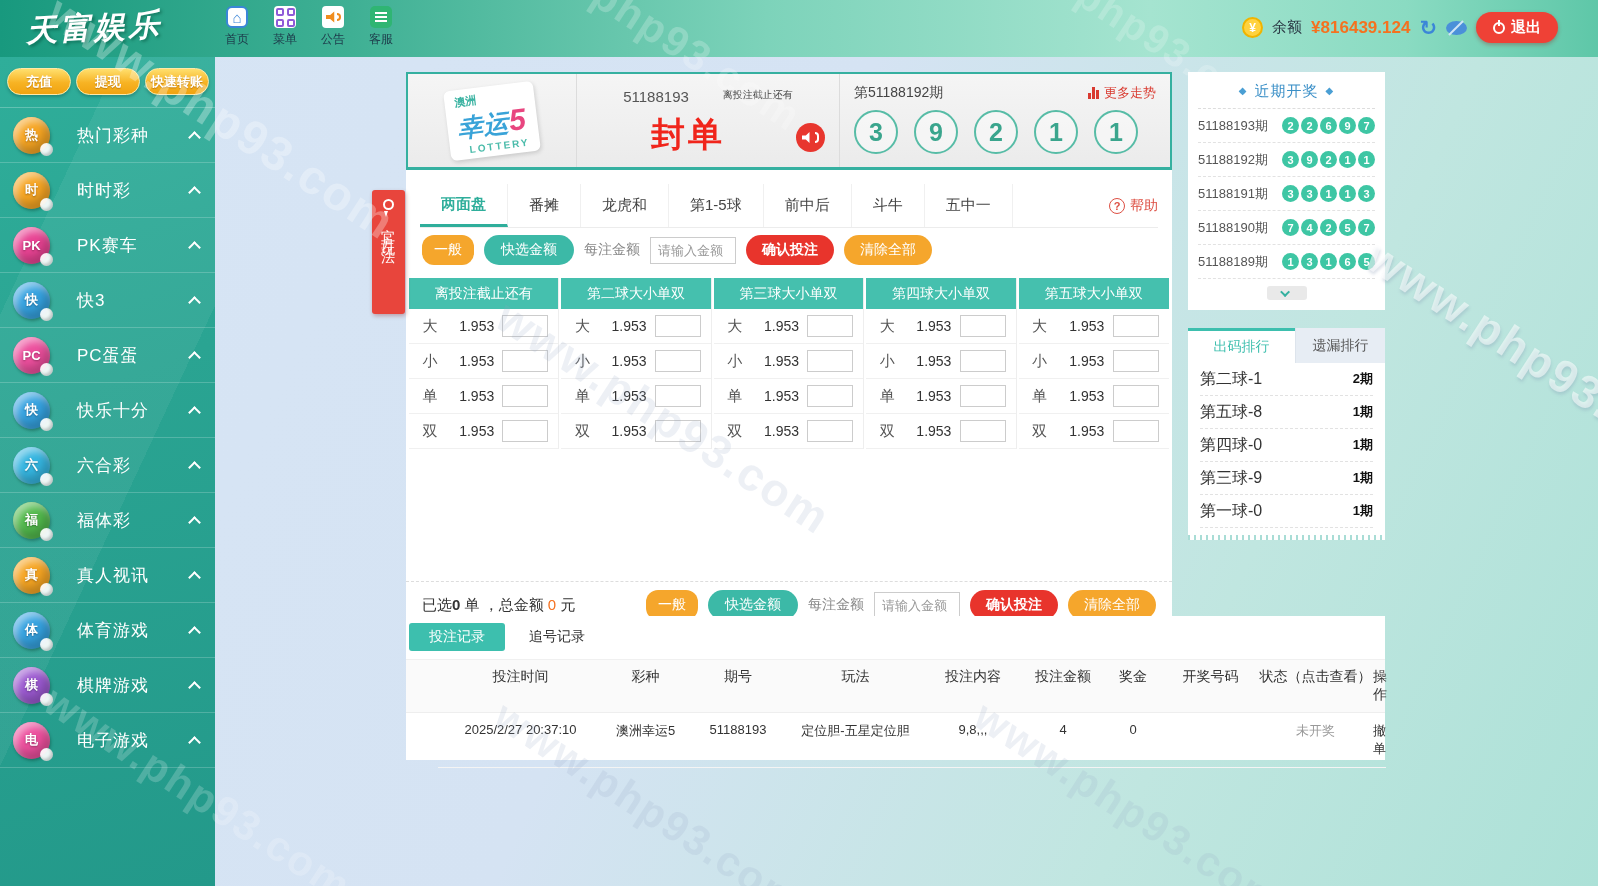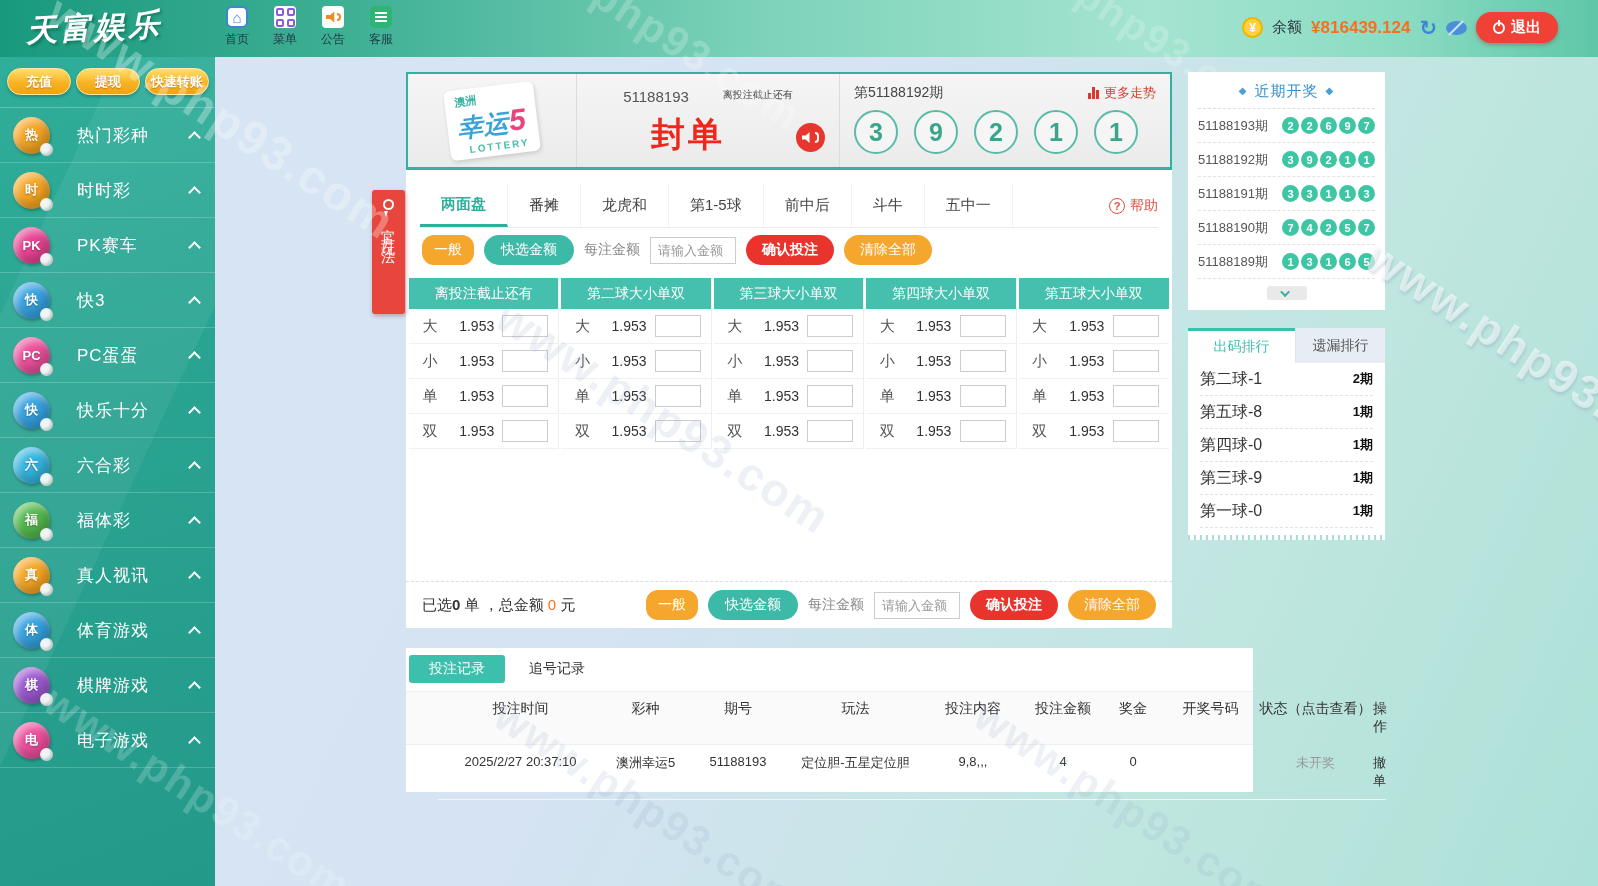--- a/index.html
+++ b/index.html
@@ -149,21 +149,21 @@
   
   .ribbon { position:absolute; left:372px; top:190px; width:33px; height:124px; background:#e8453c; z-index:7;
     border-radius:3px; display:flex; flex-direction:column; align-items:center; padding-top:9px; cursor:pointer;
     box-shadow:1px 2px 4px rgba(120,0,0,.3); }
   .medal { width:11px; height:11px; border:2.5px solid #fff; border-radius:50%; position:relative; margin-bottom:8px; }
   .medal:after { content:""; position:absolute; left:-1px; top:10px; width:4px; height:6px; background:#fff;
     box-shadow:5px 0 0 #fff; clip-path:polygon(0 0,100% 0,50% 100%); }
   .ribbon-text { writing-mode:vertical-lr; color:#fff; font-size:14px; letter-spacing:7px; }
 
   
-  .records { position:absolute; left:406px; top:648px; width:847px; height:144px; background:#fff; z-index:6;
+  .records { position:absolute; left:406px; top:616px; width:979px; height:144px; background:#fff; z-index:6;
     padding:7px 0 0; }
   .rec-tabs { display:flex; align-items:center; gap:24px; padding-left:3px; }
   .rec-tab-active { background:#3dbfae; color:#fff; font-size:14px; padding:5px 20px; border-radius:3px; cursor:pointer; }
   .rec-tab { color:#333; font-size:14px; cursor:pointer; }
   .rec-grid { display:grid; grid-template-columns:165px 85px 100px 135px 100px 80px 60px 95px 115px 1fr;padding-left:32px; }
   .rec-head { margin-top:8px; background:#fafafa; border-top:1px solid #f0f0f0; border-bottom:1px solid #eee; }
   .rec-head span { font-size:14px; color:#333; text-align:center; padding:8px 0; }
   .rec-row span { font-size:13px; color:#333; text-align:center; padding:9px 0; border-bottom:1px solid #f4f4f4; }
   .st-gray { color:#999 !important; }
   .op-link { cursor:pointer; }

